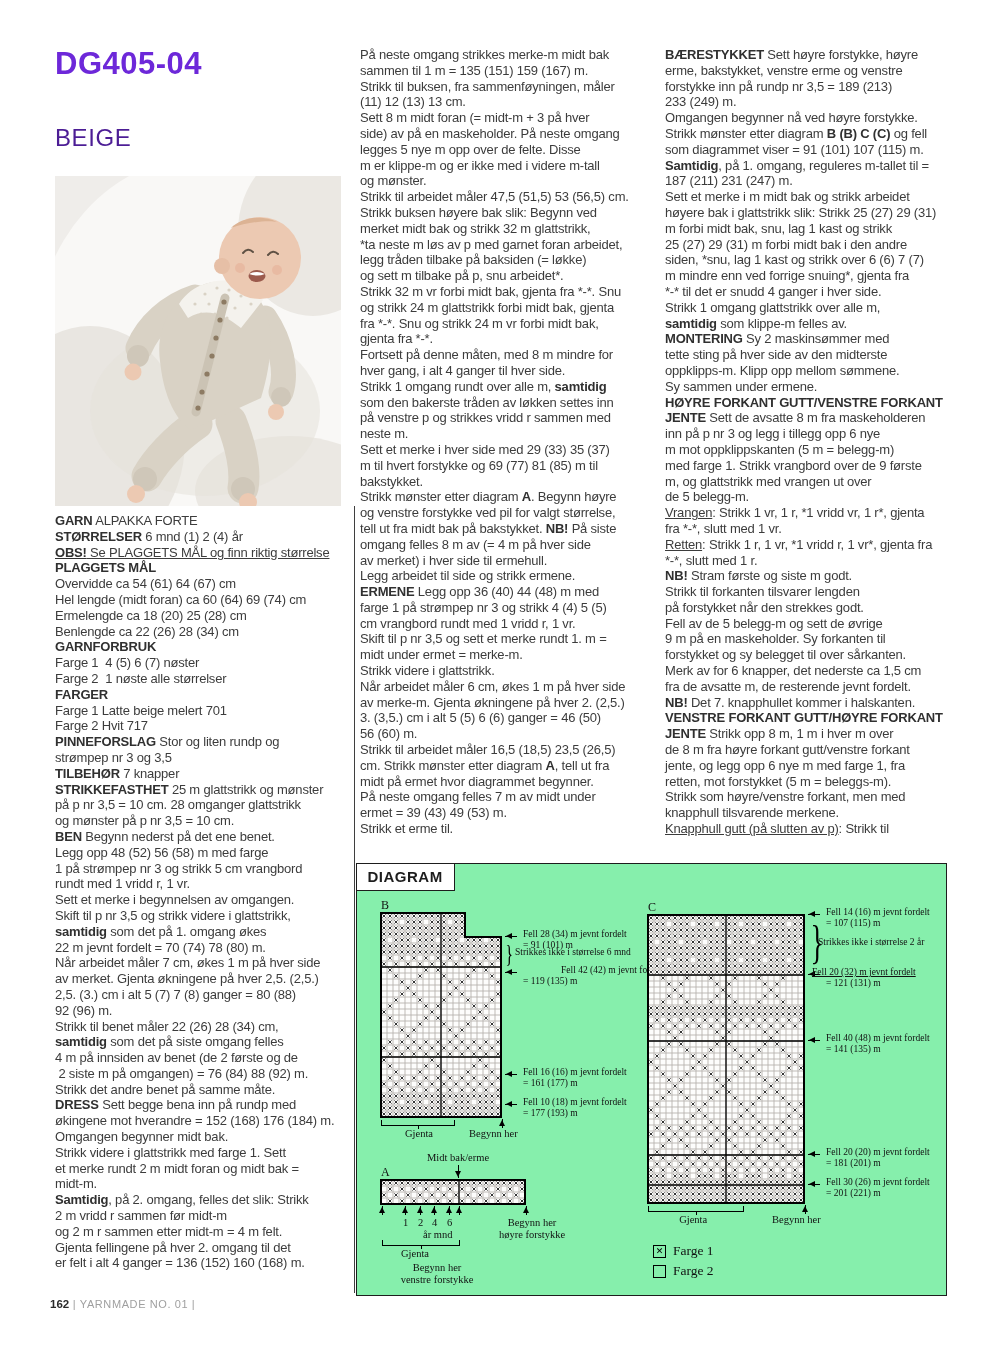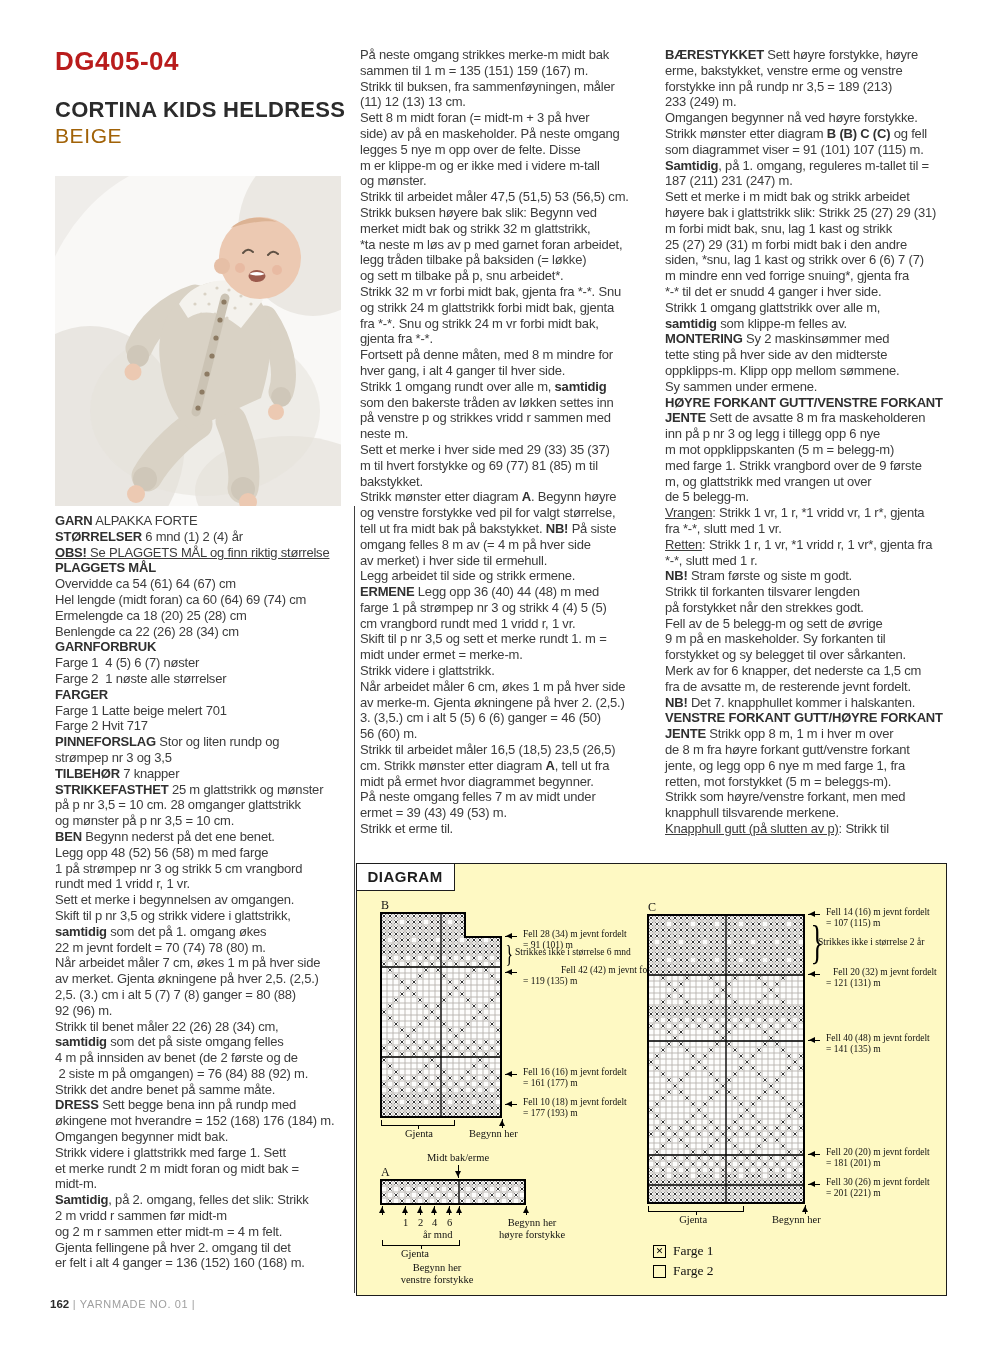--- a/index.html
+++ b/index.html
@@ -1,31 +1,31 @@
 <!DOCTYPE html>
 <html><head>
 <meta charset="utf-8">
 <style>
   html,body{margin:0;padding:0;background:#fff;width:1000px;height:1350px;overflow:hidden;
     font-family:"Liberation Sans",sans-serif;}
   #page{position:relative;width:1000px;height:1350px;background:#fff;}
   .abs{position:absolute;}
-  #doc-id{left:55px;top:46px;font-size:26px;font-weight:800;letter-spacing:.5px;color:#b91c1c;}
+  #doc-id{left:55px;top:46px;font-size:31px;font-weight:800;letter-spacing:.5px;color:#6d28d9;}
   #doc-title{left:55px;top:97px;font-size:22px;font-weight:700;letter-spacing:.3px;color:#2b2b2b;}
-  #doc-sub{left:55px;top:124px;font-size:21px;font-weight:400;letter-spacing:.6px;color:#a16207;}
+  #doc-sub{left:55px;top:124px;font-size:24px;font-weight:400;letter-spacing:.6px;color:#4c1d95;}
   #photo{left:55px;top:176px;width:286px;height:330px;overflow:hidden;}
   .col{position:absolute;font-size:13px;line-height:15.8px;color:#3c3c3c;letter-spacing:-.2px;white-space:pre;}
   #left-col{left:55px;top:513px;width:302px;}
   #mid-col{left:360px;top:47px;width:302px;}
   #right-col{left:665px;top:47px;width:295px;}
   .tl{min-height:15.8px;}
   .b{font-weight:700;color:#303030;}
   .u{text-decoration:underline;}
   #vrule{left:354px;top:506px;width:1px;height:787px;background:#3f3f3f;}
-  #diagram-box{left:356px;top:863px;width:589px;height:431px;border:1.5px solid #1d1d1d;background:#fef9c3;}
+  #diagram-box{left:356px;top:863px;width:589px;height:431px;border:1.5px solid #1d1d1d;background:#86efac;}
   #diagram-label{position:absolute;left:-1.5px;top:-1.5px;border:1.5px solid #1d1d1d;background:#fff;
     padding:4px 11px 5px;font-size:15px;font-weight:700;letter-spacing:.5px;color:#1d1d1d;}
   .chart{position:absolute;}
   .dt{position:absolute;font-family:"Liberation Serif",serif;font-size:9.5px;line-height:11px;
     color:#111;white-space:nowrap;}
   .dt2{position:absolute;font-family:"Liberation Serif",serif;font-size:10.5px;color:#111;white-space:nowrap;}
   .cid{position:absolute;font-family:"Liberation Serif",serif;font-size:12px;color:#111;}
   .arl{position:absolute;width:12px;height:0;border-top:1.2px solid #000;}
   .arl:before{content:"";position:absolute;left:-2px;top:-4.5px;width:0;height:0;
     border:3.5px solid transparent;border-right:6px solid #000;}
@@ -43,21 +43,20 @@
   .leg-lab{position:absolute;font-family:"Liberation Serif",serif;font-size:13.5px;color:#111;}
   #footer{left:50px;top:1298px;font-size:11px;color:#9f9f9f;letter-spacing:.6px;}
   #footer .num{font-weight:700;color:#2a2a2a;font-size:11.5px;letter-spacing:0;}
 </style>
 </head>
 <body>
 
 <div id="page">
 
   <div class="abs" id="doc-id">DG405-04</div>
-  <div class="abs" id="doc-title">CORTINA KIDS HELDRESS</div>
   <div class="abs" id="doc-sub">BEIGE</div>
 
   <div class="abs" id="photo">
     <svg width="286" height="330" viewBox="0 0 286 330">
       <rect width="286" height="330" fill="#efedea"></rect>
       <ellipse cx="150" cy="170" rx="170" ry="190" fill="#f9f8f6"></ellipse>
       <ellipse cx="35" cy="265" rx="95" ry="115" fill="#e9e6e1"></ellipse>
       <ellipse cx="258" cy="55" rx="75" ry="85" fill="#ebe8e3"></ellipse>
       <ellipse cx="235" cy="315" rx="95" ry="55" fill="#ebe8e3"></ellipse>
       <ellipse cx="150" cy="235" rx="115" ry="85" fill="#e6e2db" opacity="0.55"></ellipse>
@@ -152,21 +151,21 @@
           <path d="M1.4 1.4l3.2 3.2M4.6 1.4l-3.2 3.2M7.4 1.4l3.2 3.2M10.6 1.4l-3.2 3.2M13.4 1.4l3.2 3.2M16.6 1.4l-3.2 3.2M19.4 1.4l3.2 3.2M22.6 1.4l-3.2 3.2M25.4 1.4l3.2 3.2M28.6 1.4l-3.2 3.2M31.4 1.4l3.2 3.2M34.6 1.4l-3.2 3.2M37.4 1.4l3.2 3.2M40.6 1.4l-3.2 3.2M43.4 1.4l3.2 3.2M46.6 1.4l-3.2 3.2M49.4 1.4l3.2 3.2M52.6 1.4l-3.2 3.2M55.4 1.4l3.2 3.2M58.6 1.4l-3.2 3.2M61.4 1.4l3.2 3.2M64.6 1.4l-3.2 3.2M67.4 1.4l3.2 3.2M70.6 1.4l-3.2 3.2M73.4 1.4l3.2 3.2M76.6 1.4l-3.2 3.2M79.4 1.4l3.2 3.2M82.6 1.4l-3.2 3.2M85.4 1.4l3.2 3.2M88.6 1.4l-3.2 3.2M91.4 1.4l3.2 3.2M94.6 1.4l-3.2 3.2M97.4 1.4l3.2 3.2M100.6 1.4l-3.2 3.2M103.4 1.4l3.2 3.2M106.6 1.4l-3.2 3.2M109.4 1.4l3.2 3.2M112.6 1.4l-3.2 3.2M115.4 1.4l3.2 3.2M118.6 1.4l-3.2 3.2M121.4 1.4l3.2 3.2M124.6 1.4l-3.2 3.2M127.4 1.4l3.2 3.2M130.6 1.4l-3.2 3.2M133.4 1.4l3.2 3.2M136.6 1.4l-3.2 3.2M139.4 1.4l3.2 3.2M142.6 1.4l-3.2 3.2M145.4 1.4l3.2 3.2M148.6 1.4l-3.2 3.2M151.4 1.4l3.2 3.2M154.6 1.4l-3.2 3.2M1.4 7.4l3.2 3.2M4.6 7.4l-3.2 3.2M7.4 7.4l3.2 3.2M10.6 7.4l-3.2 3.2M13.4 7.4l3.2 3.2M16.6 7.4l-3.2 3.2M25.4 7.4l3.2 3.2M28.6 7.4l-3.2 3.2M31.4 7.4l3.2 3.2M34.6 7.4l-3.2 3.2M37.4 7.4l3.2 3.2M40.6 7.4l-3.2 3.2M49.4 7.4l3.2 3.2M52.6 7.4l-3.2 3.2M55.4 7.4l3.2 3.2M58.6 7.4l-3.2 3.2M61.4 7.4l3.2 3.2M64.6 7.4l-3.2 3.2M73.4 7.4l3.2 3.2M76.6 7.4l-3.2 3.2M79.4 7.4l3.2 3.2M82.6 7.4l-3.2 3.2M85.4 7.4l3.2 3.2M88.6 7.4l-3.2 3.2M97.4 7.4l3.2 3.2M100.6 7.4l-3.2 3.2M103.4 7.4l3.2 3.2M106.6 7.4l-3.2 3.2M109.4 7.4l3.2 3.2M112.6 7.4l-3.2 3.2M121.4 7.4l3.2 3.2M124.6 7.4l-3.2 3.2M127.4 7.4l3.2 3.2M130.6 7.4l-3.2 3.2M133.4 7.4l3.2 3.2M136.6 7.4l-3.2 3.2M145.4 7.4l3.2 3.2M148.6 7.4l-3.2 3.2M151.4 7.4l3.2 3.2M154.6 7.4l-3.2 3.2M1.4 13.4l3.2 3.2M4.6 13.4l-3.2 3.2M7.4 13.4l3.2 3.2M10.6 13.4l-3.2 3.2M13.4 13.4l3.2 3.2M16.6 13.4l-3.2 3.2M19.4 13.4l3.2 3.2M22.6 13.4l-3.2 3.2M25.4 13.4l3.2 3.2M28.6 13.4l-3.2 3.2M31.4 13.4l3.2 3.2M34.6 13.4l-3.2 3.2M37.4 13.4l3.2 3.2M40.6 13.4l-3.2 3.2M43.4 13.4l3.2 3.2M46.6 13.4l-3.2 3.2M49.4 13.4l3.2 3.2M52.6 13.4l-3.2 3.2M55.4 13.4l3.2 3.2M58.6 13.4l-3.2 3.2M61.4 13.4l3.2 3.2M64.6 13.4l-3.2 3.2M67.4 13.4l3.2 3.2M70.6 13.4l-3.2 3.2M73.4 13.4l3.2 3.2M76.6 13.4l-3.2 3.2M79.4 13.4l3.2 3.2M82.6 13.4l-3.2 3.2M85.4 13.4l3.2 3.2M88.6 13.4l-3.2 3.2M91.4 13.4l3.2 3.2M94.6 13.4l-3.2 3.2M97.4 13.4l3.2 3.2M100.6 13.4l-3.2 3.2M103.4 13.4l3.2 3.2M106.6 13.4l-3.2 3.2M109.4 13.4l3.2 3.2M112.6 13.4l-3.2 3.2M115.4 13.4l3.2 3.2M118.6 13.4l-3.2 3.2M121.4 13.4l3.2 3.2M124.6 13.4l-3.2 3.2M127.4 13.4l3.2 3.2M130.6 13.4l-3.2 3.2M133.4 13.4l3.2 3.2M136.6 13.4l-3.2 3.2M139.4 13.4l3.2 3.2M142.6 13.4l-3.2 3.2M145.4 13.4l3.2 3.2M148.6 13.4l-3.2 3.2M151.4 13.4l3.2 3.2M154.6 13.4l-3.2 3.2M1.4 19.4l3.2 3.2M4.6 19.4l-3.2 3.2M7.4 19.4l3.2 3.2M10.6 19.4l-3.2 3.2M13.4 19.4l3.2 3.2M16.6 19.4l-3.2 3.2M19.4 19.4l3.2 3.2M22.6 19.4l-3.2 3.2M25.4 19.4l3.2 3.2M28.6 19.4l-3.2 3.2M31.4 19.4l3.2 3.2M34.6 19.4l-3.2 3.2M37.4 19.4l3.2 3.2M40.6 19.4l-3.2 3.2M43.4 19.4l3.2 3.2M46.6 19.4l-3.2 3.2M49.4 19.4l3.2 3.2M52.6 19.4l-3.2 3.2M55.4 19.4l3.2 3.2M58.6 19.4l-3.2 3.2M61.4 19.4l3.2 3.2M64.6 19.4l-3.2 3.2M67.4 19.4l3.2 3.2M70.6 19.4l-3.2 3.2M73.4 19.4l3.2 3.2M76.6 19.4l-3.2 3.2M79.4 19.4l3.2 3.2M82.6 19.4l-3.2 3.2M85.4 19.4l3.2 3.2M88.6 19.4l-3.2 3.2M91.4 19.4l3.2 3.2M94.6 19.4l-3.2 3.2M97.4 19.4l3.2 3.2M100.6 19.4l-3.2 3.2M103.4 19.4l3.2 3.2M106.6 19.4l-3.2 3.2M109.4 19.4l3.2 3.2M112.6 19.4l-3.2 3.2M115.4 19.4l3.2 3.2M118.6 19.4l-3.2 3.2M121.4 19.4l3.2 3.2M124.6 19.4l-3.2 3.2M127.4 19.4l3.2 3.2M130.6 19.4l-3.2 3.2M133.4 19.4l3.2 3.2M136.6 19.4l-3.2 3.2M139.4 19.4l3.2 3.2M142.6 19.4l-3.2 3.2M145.4 19.4l3.2 3.2M148.6 19.4l-3.2 3.2M151.4 19.4l3.2 3.2M154.6 19.4l-3.2 3.2M1.4 25.4l3.2 3.2M4.6 25.4l-3.2 3.2M13.4 25.4l3.2 3.2M16.6 25.4l-3.2 3.2M19.4 25.4l3.2 3.2M22.6 25.4l-3.2 3.2M25.4 25.4l3.2 3.2M28.6 25.4l-3.2 3.2M37.4 25.4l3.2 3.2M40.6 25.4l-3.2 3.2M43.4 25.4l3.2 3.2M46.6 25.4l-3.2 3.2M49.4 25.4l3.2 3.2M52.6 25.4l-3.2 3.2M61.4 25.4l3.2 3.2M64.6 25.4l-3.2 3.2M67.4 25.4l3.2 3.2M70.6 25.4l-3.2 3.2M73.4 25.4l3.2 3.2M76.6 25.4l-3.2 3.2M85.4 25.4l3.2 3.2M88.6 25.4l-3.2 3.2M91.4 25.4l3.2 3.2M94.6 25.4l-3.2 3.2M97.4 25.4l3.2 3.2M100.6 25.4l-3.2 3.2M109.4 25.4l3.2 3.2M112.6 25.4l-3.2 3.2M115.4 25.4l3.2 3.2M118.6 25.4l-3.2 3.2M121.4 25.4l3.2 3.2M124.6 25.4l-3.2 3.2M133.4 25.4l3.2 3.2M136.6 25.4l-3.2 3.2M139.4 25.4l3.2 3.2M142.6 25.4l-3.2 3.2M145.4 25.4l3.2 3.2M148.6 25.4l-3.2 3.2M1.4 31.4l3.2 3.2M4.6 31.4l-3.2 3.2M7.4 31.4l3.2 3.2M10.6 31.4l-3.2 3.2M13.4 31.4l3.2 3.2M16.6 31.4l-3.2 3.2M19.4 31.4l3.2 3.2M22.6 31.4l-3.2 3.2M25.4 31.4l3.2 3.2M28.6 31.4l-3.2 3.2M31.4 31.4l3.2 3.2M34.6 31.4l-3.2 3.2M37.4 31.4l3.2 3.2M40.6 31.4l-3.2 3.2M43.4 31.4l3.2 3.2M46.6 31.4l-3.2 3.2M49.4 31.4l3.2 3.2M52.6 31.4l-3.2 3.2M55.4 31.4l3.2 3.2M58.6 31.4l-3.2 3.2M61.4 31.4l3.2 3.2M64.6 31.4l-3.2 3.2M67.4 31.4l3.2 3.2M70.6 31.4l-3.2 3.2M73.4 31.4l3.2 3.2M76.6 31.4l-3.2 3.2M79.4 31.4l3.2 3.2M82.6 31.4l-3.2 3.2M85.4 31.4l3.2 3.2M88.6 31.4l-3.2 3.2M91.4 31.4l3.2 3.2M94.6 31.4l-3.2 3.2M97.4 31.4l3.2 3.2M100.6 31.4l-3.2 3.2M103.4 31.4l3.2 3.2M106.6 31.4l-3.2 3.2M109.4 31.4l3.2 3.2M112.6 31.4l-3.2 3.2M115.4 31.4l3.2 3.2M118.6 31.4l-3.2 3.2M121.4 31.4l3.2 3.2M124.6 31.4l-3.2 3.2M127.4 31.4l3.2 3.2M130.6 31.4l-3.2 3.2M133.4 31.4l3.2 3.2M136.6 31.4l-3.2 3.2M139.4 31.4l3.2 3.2M142.6 31.4l-3.2 3.2M145.4 31.4l3.2 3.2M148.6 31.4l-3.2 3.2M151.4 31.4l3.2 3.2M154.6 31.4l-3.2 3.2M1.4 37.4l3.2 3.2M4.6 37.4l-3.2 3.2M7.4 37.4l3.2 3.2M10.6 37.4l-3.2 3.2M13.4 37.4l3.2 3.2M16.6 37.4l-3.2 3.2M19.4 37.4l3.2 3.2M22.6 37.4l-3.2 3.2M25.4 37.4l3.2 3.2M28.6 37.4l-3.2 3.2M31.4 37.4l3.2 3.2M34.6 37.4l-3.2 3.2M37.4 37.4l3.2 3.2M40.6 37.4l-3.2 3.2M43.4 37.4l3.2 3.2M46.6 37.4l-3.2 3.2M49.4 37.4l3.2 3.2M52.6 37.4l-3.2 3.2M55.4 37.4l3.2 3.2M58.6 37.4l-3.2 3.2M61.4 37.4l3.2 3.2M64.6 37.4l-3.2 3.2M67.4 37.4l3.2 3.2M70.6 37.4l-3.2 3.2M73.4 37.4l3.2 3.2M76.6 37.4l-3.2 3.2M79.4 37.4l3.2 3.2M82.6 37.4l-3.2 3.2M85.4 37.4l3.2 3.2M88.6 37.4l-3.2 3.2M91.4 37.4l3.2 3.2M94.6 37.4l-3.2 3.2M97.4 37.4l3.2 3.2M100.6 37.4l-3.2 3.2M103.4 37.4l3.2 3.2M106.6 37.4l-3.2 3.2M109.4 37.4l3.2 3.2M112.6 37.4l-3.2 3.2M115.4 37.4l3.2 3.2M118.6 37.4l-3.2 3.2M121.4 37.4l3.2 3.2M124.6 37.4l-3.2 3.2M127.4 37.4l3.2 3.2M130.6 37.4l-3.2 3.2M133.4 37.4l3.2 3.2M136.6 37.4l-3.2 3.2M139.4 37.4l3.2 3.2M142.6 37.4l-3.2 3.2M145.4 37.4l3.2 3.2M148.6 37.4l-3.2 3.2M151.4 37.4l3.2 3.2M154.6 37.4l-3.2 3.2M1.4 43.4l3.2 3.2M4.6 43.4l-3.2 3.2M7.4 43.4l3.2 3.2M10.6 43.4l-3.2 3.2M13.4 43.4l3.2 3.2M16.6 43.4l-3.2 3.2M25.4 43.4l3.2 3.2M28.6 43.4l-3.2 3.2M31.4 43.4l3.2 3.2M34.6 43.4l-3.2 3.2M37.4 43.4l3.2 3.2M40.6 43.4l-3.2 3.2M49.4 43.4l3.2 3.2M52.6 43.4l-3.2 3.2M55.4 43.4l3.2 3.2M58.6 43.4l-3.2 3.2M61.4 43.4l3.2 3.2M64.6 43.4l-3.2 3.2M73.4 43.4l3.2 3.2M76.6 43.4l-3.2 3.2M79.4 43.4l3.2 3.2M82.6 43.4l-3.2 3.2M85.4 43.4l3.2 3.2M88.6 43.4l-3.2 3.2M97.4 43.4l3.2 3.2M100.6 43.4l-3.2 3.2M103.4 43.4l3.2 3.2M106.6 43.4l-3.2 3.2M109.4 43.4l3.2 3.2M112.6 43.4l-3.2 3.2M121.4 43.4l3.2 3.2M124.6 43.4l-3.2 3.2M127.4 43.4l3.2 3.2M130.6 43.4l-3.2 3.2M133.4 43.4l3.2 3.2M136.6 43.4l-3.2 3.2M145.4 43.4l3.2 3.2M148.6 43.4l-3.2 3.2M151.4 43.4l3.2 3.2M154.6 43.4l-3.2 3.2M1.4 49.4l3.2 3.2M4.6 49.4l-3.2 3.2M7.4 49.4l3.2 3.2M10.6 49.4l-3.2 3.2M13.4 49.4l3.2 3.2M16.6 49.4l-3.2 3.2M19.4 49.4l3.2 3.2M22.6 49.4l-3.2 3.2M25.4 49.4l3.2 3.2M28.6 49.4l-3.2 3.2M31.4 49.4l3.2 3.2M34.6 49.4l-3.2 3.2M37.4 49.4l3.2 3.2M40.6 49.4l-3.2 3.2M43.4 49.4l3.2 3.2M46.6 49.4l-3.2 3.2M49.4 49.4l3.2 3.2M52.6 49.4l-3.2 3.2M55.4 49.4l3.2 3.2M58.6 49.4l-3.2 3.2M61.4 49.4l3.2 3.2M64.6 49.4l-3.2 3.2M67.4 49.4l3.2 3.2M70.6 49.4l-3.2 3.2M73.4 49.4l3.2 3.2M76.6 49.4l-3.2 3.2M79.4 49.4l3.2 3.2M82.6 49.4l-3.2 3.2M85.4 49.4l3.2 3.2M88.6 49.4l-3.2 3.2M91.4 49.4l3.2 3.2M94.6 49.4l-3.2 3.2M97.4 49.4l3.2 3.2M100.6 49.4l-3.2 3.2M103.4 49.4l3.2 3.2M106.6 49.4l-3.2 3.2M109.4 49.4l3.2 3.2M112.6 49.4l-3.2 3.2M115.4 49.4l3.2 3.2M118.6 49.4l-3.2 3.2M121.4 49.4l3.2 3.2M124.6 49.4l-3.2 3.2M127.4 49.4l3.2 3.2M130.6 49.4l-3.2 3.2M133.4 49.4l3.2 3.2M136.6 49.4l-3.2 3.2M139.4 49.4l3.2 3.2M142.6 49.4l-3.2 3.2M145.4 49.4l3.2 3.2M148.6 49.4l-3.2 3.2M151.4 49.4l3.2 3.2M154.6 49.4l-3.2 3.2M1.4 55.4l3.2 3.2M4.6 55.4l-3.2 3.2M7.4 55.4l3.2 3.2M10.6 55.4l-3.2 3.2M13.4 55.4l3.2 3.2M16.6 55.4l-3.2 3.2M19.4 55.4l3.2 3.2M22.6 55.4l-3.2 3.2M25.4 55.4l3.2 3.2M28.6 55.4l-3.2 3.2M31.4 55.4l3.2 3.2M34.6 55.4l-3.2 3.2M37.4 55.4l3.2 3.2M40.6 55.4l-3.2 3.2M43.4 55.4l3.2 3.2M46.6 55.4l-3.2 3.2M49.4 55.4l3.2 3.2M52.6 55.4l-3.2 3.2M55.4 55.4l3.2 3.2M58.6 55.4l-3.2 3.2M61.4 55.4l3.2 3.2M64.6 55.4l-3.2 3.2M67.4 55.4l3.2 3.2M70.6 55.4l-3.2 3.2M73.4 55.4l3.2 3.2M76.6 55.4l-3.2 3.2M79.4 55.4l3.2 3.2M82.6 55.4l-3.2 3.2M85.4 55.4l3.2 3.2M88.6 55.4l-3.2 3.2M91.4 55.4l3.2 3.2M94.6 55.4l-3.2 3.2M97.4 55.4l3.2 3.2M100.6 55.4l-3.2 3.2M103.4 55.4l3.2 3.2M106.6 55.4l-3.2 3.2M109.4 55.4l3.2 3.2M112.6 55.4l-3.2 3.2M115.4 55.4l3.2 3.2M118.6 55.4l-3.2 3.2M121.4 55.4l3.2 3.2M124.6 55.4l-3.2 3.2M127.4 55.4l3.2 3.2M130.6 55.4l-3.2 3.2M133.4 55.4l3.2 3.2M136.6 55.4l-3.2 3.2M139.4 55.4l3.2 3.2M142.6 55.4l-3.2 3.2M145.4 55.4l3.2 3.2M148.6 55.4l-3.2 3.2M151.4 55.4l3.2 3.2M154.6 55.4l-3.2 3.2M13.4 61.4l3.2 3.2M16.6 61.4l-3.2 3.2M37.4 61.4l3.2 3.2M40.6 61.4l-3.2 3.2M61.4 61.4l3.2 3.2M64.6 61.4l-3.2 3.2M85.4 61.4l3.2 3.2M88.6 61.4l-3.2 3.2M109.4 61.4l3.2 3.2M112.6 61.4l-3.2 3.2M133.4 61.4l3.2 3.2M136.6 61.4l-3.2 3.2M19.4 67.4l3.2 3.2M22.6 67.4l-3.2 3.2M31.4 67.4l3.2 3.2M34.6 67.4l-3.2 3.2M67.4 67.4l3.2 3.2M70.6 67.4l-3.2 3.2M79.4 67.4l3.2 3.2M82.6 67.4l-3.2 3.2M115.4 67.4l3.2 3.2M118.6 67.4l-3.2 3.2M127.4 67.4l3.2 3.2M130.6 67.4l-3.2 3.2M25.4 73.4l3.2 3.2M28.6 73.4l-3.2 3.2M73.4 73.4l3.2 3.2M76.6 73.4l-3.2 3.2M121.4 73.4l3.2 3.2M124.6 73.4l-3.2 3.2M19.4 79.4l3.2 3.2M22.6 79.4l-3.2 3.2M31.4 79.4l3.2 3.2M34.6 79.4l-3.2 3.2M67.4 79.4l3.2 3.2M70.6 79.4l-3.2 3.2M79.4 79.4l3.2 3.2M82.6 79.4l-3.2 3.2M115.4 79.4l3.2 3.2M118.6 79.4l-3.2 3.2M127.4 79.4l3.2 3.2M130.6 79.4l-3.2 3.2M13.4 85.4l3.2 3.2M16.6 85.4l-3.2 3.2M37.4 85.4l3.2 3.2M40.6 85.4l-3.2 3.2M61.4 85.4l3.2 3.2M64.6 85.4l-3.2 3.2M85.4 85.4l3.2 3.2M88.6 85.4l-3.2 3.2M109.4 85.4l3.2 3.2M112.6 85.4l-3.2 3.2M133.4 85.4l3.2 3.2M136.6 85.4l-3.2 3.2M1.4 91.4l3.2 3.2M4.6 91.4l-3.2 3.2M7.4 91.4l3.2 3.2M10.6 91.4l-3.2 3.2M13.4 91.4l3.2 3.2M16.6 91.4l-3.2 3.2M19.4 91.4l3.2 3.2M22.6 91.4l-3.2 3.2M25.4 91.4l3.2 3.2M28.6 91.4l-3.2 3.2M31.4 91.4l3.2 3.2M34.6 91.4l-3.2 3.2M37.4 91.4l3.2 3.2M40.6 91.4l-3.2 3.2M43.4 91.4l3.2 3.2M46.6 91.4l-3.2 3.2M49.4 91.4l3.2 3.2M52.6 91.4l-3.2 3.2M55.4 91.4l3.2 3.2M58.6 91.4l-3.2 3.2M61.4 91.4l3.2 3.2M64.6 91.4l-3.2 3.2M67.4 91.4l3.2 3.2M70.6 91.4l-3.2 3.2M73.4 91.4l3.2 3.2M76.6 91.4l-3.2 3.2M79.4 91.4l3.2 3.2M82.6 91.4l-3.2 3.2M85.4 91.4l3.2 3.2M88.6 91.4l-3.2 3.2M91.4 91.4l3.2 3.2M94.6 91.4l-3.2 3.2M97.4 91.4l3.2 3.2M100.6 91.4l-3.2 3.2M103.4 91.4l3.2 3.2M106.6 91.4l-3.2 3.2M109.4 91.4l3.2 3.2M112.6 91.4l-3.2 3.2M115.4 91.4l3.2 3.2M118.6 91.4l-3.2 3.2M121.4 91.4l3.2 3.2M124.6 91.4l-3.2 3.2M127.4 91.4l3.2 3.2M130.6 91.4l-3.2 3.2M133.4 91.4l3.2 3.2M136.6 91.4l-3.2 3.2M139.4 91.4l3.2 3.2M142.6 91.4l-3.2 3.2M145.4 91.4l3.2 3.2M148.6 91.4l-3.2 3.2M151.4 91.4l3.2 3.2M154.6 91.4l-3.2 3.2M1.4 97.4l3.2 3.2M4.6 97.4l-3.2 3.2M7.4 97.4l3.2 3.2M10.6 97.4l-3.2 3.2M13.4 97.4l3.2 3.2M16.6 97.4l-3.2 3.2M19.4 97.4l3.2 3.2M22.6 97.4l-3.2 3.2M25.4 97.4l3.2 3.2M28.6 97.4l-3.2 3.2M31.4 97.4l3.2 3.2M34.6 97.4l-3.2 3.2M37.4 97.4l3.2 3.2M40.6 97.4l-3.2 3.2M43.4 97.4l3.2 3.2M46.6 97.4l-3.2 3.2M49.4 97.4l3.2 3.2M52.6 97.4l-3.2 3.2M55.4 97.4l3.2 3.2M58.6 97.4l-3.2 3.2M61.4 97.4l3.2 3.2M64.6 97.4l-3.2 3.2M67.4 97.4l3.2 3.2M70.6 97.4l-3.2 3.2M73.4 97.4l3.2 3.2M76.6 97.4l-3.2 3.2M79.4 97.4l3.2 3.2M82.6 97.4l-3.2 3.2M85.4 97.4l3.2 3.2M88.6 97.4l-3.2 3.2M91.4 97.4l3.2 3.2M94.6 97.4l-3.2 3.2M97.4 97.4l3.2 3.2M100.6 97.4l-3.2 3.2M103.4 97.4l3.2 3.2M106.6 97.4l-3.2 3.2M109.4 97.4l3.2 3.2M112.6 97.4l-3.2 3.2M115.4 97.4l3.2 3.2M118.6 97.4l-3.2 3.2M121.4 97.4l3.2 3.2M124.6 97.4l-3.2 3.2M127.4 97.4l3.2 3.2M130.6 97.4l-3.2 3.2M133.4 97.4l3.2 3.2M136.6 97.4l-3.2 3.2M139.4 97.4l3.2 3.2M142.6 97.4l-3.2 3.2M145.4 97.4l3.2 3.2M148.6 97.4l-3.2 3.2M151.4 97.4l3.2 3.2M154.6 97.4l-3.2 3.2M7.4 103.4l3.2 3.2M10.6 103.4l-3.2 3.2M19.4 103.4l3.2 3.2M22.6 103.4l-3.2 3.2M31.4 103.4l3.2 3.2M34.6 103.4l-3.2 3.2M43.4 103.4l3.2 3.2M46.6 103.4l-3.2 3.2M55.4 103.4l3.2 3.2M58.6 103.4l-3.2 3.2M67.4 103.4l3.2 3.2M70.6 103.4l-3.2 3.2M79.4 103.4l3.2 3.2M82.6 103.4l-3.2 3.2M91.4 103.4l3.2 3.2M94.6 103.4l-3.2 3.2M103.4 103.4l3.2 3.2M106.6 103.4l-3.2 3.2M115.4 103.4l3.2 3.2M118.6 103.4l-3.2 3.2M127.4 103.4l3.2 3.2M130.6 103.4l-3.2 3.2M139.4 103.4l3.2 3.2M142.6 103.4l-3.2 3.2M151.4 103.4l3.2 3.2M154.6 103.4l-3.2 3.2M1.4 109.4l3.2 3.2M4.6 109.4l-3.2 3.2M13.4 109.4l3.2 3.2M16.6 109.4l-3.2 3.2M25.4 109.4l3.2 3.2M28.6 109.4l-3.2 3.2M37.4 109.4l3.2 3.2M40.6 109.4l-3.2 3.2M49.4 109.4l3.2 3.2M52.6 109.4l-3.2 3.2M61.4 109.4l3.2 3.2M64.6 109.4l-3.2 3.2M73.4 109.4l3.2 3.2M76.6 109.4l-3.2 3.2M85.4 109.4l3.2 3.2M88.6 109.4l-3.2 3.2M97.4 109.4l3.2 3.2M100.6 109.4l-3.2 3.2M109.4 109.4l3.2 3.2M112.6 109.4l-3.2 3.2M121.4 109.4l3.2 3.2M124.6 109.4l-3.2 3.2M133.4 109.4l3.2 3.2M136.6 109.4l-3.2 3.2M145.4 109.4l3.2 3.2M148.6 109.4l-3.2 3.2M19.4 115.4l3.2 3.2M22.6 115.4l-3.2 3.2M31.4 115.4l3.2 3.2M34.6 115.4l-3.2 3.2M67.4 115.4l3.2 3.2M70.6 115.4l-3.2 3.2M79.4 115.4l3.2 3.2M82.6 115.4l-3.2 3.2M115.4 115.4l3.2 3.2M118.6 115.4l-3.2 3.2M127.4 115.4l3.2 3.2M130.6 115.4l-3.2 3.2M25.4 121.4l3.2 3.2M28.6 121.4l-3.2 3.2M73.4 121.4l3.2 3.2M76.6 121.4l-3.2 3.2M121.4 121.4l3.2 3.2M124.6 121.4l-3.2 3.2M19.4 127.4l3.2 3.2M22.6 127.4l-3.2 3.2M31.4 127.4l3.2 3.2M34.6 127.4l-3.2 3.2M67.4 127.4l3.2 3.2M70.6 127.4l-3.2 3.2M79.4 127.4l3.2 3.2M82.6 127.4l-3.2 3.2M115.4 127.4l3.2 3.2M118.6 127.4l-3.2 3.2M127.4 127.4l3.2 3.2M130.6 127.4l-3.2 3.2M13.4 133.4l3.2 3.2M16.6 133.4l-3.2 3.2M37.4 133.4l3.2 3.2M40.6 133.4l-3.2 3.2M61.4 133.4l3.2 3.2M64.6 133.4l-3.2 3.2M85.4 133.4l3.2 3.2M88.6 133.4l-3.2 3.2M109.4 133.4l3.2 3.2M112.6 133.4l-3.2 3.2M133.4 133.4l3.2 3.2M136.6 133.4l-3.2 3.2M7.4 139.4l3.2 3.2M10.6 139.4l-3.2 3.2M43.4 139.4l3.2 3.2M46.6 139.4l-3.2 3.2M55.4 139.4l3.2 3.2M58.6 139.4l-3.2 3.2M91.4 139.4l3.2 3.2M94.6 139.4l-3.2 3.2M103.4 139.4l3.2 3.2M106.6 139.4l-3.2 3.2M139.4 139.4l3.2 3.2M142.6 139.4l-3.2 3.2M151.4 139.4l3.2 3.2M154.6 139.4l-3.2 3.2M1.4 145.4l3.2 3.2M4.6 145.4l-3.2 3.2M49.4 145.4l3.2 3.2M52.6 145.4l-3.2 3.2M97.4 145.4l3.2 3.2M100.6 145.4l-3.2 3.2M145.4 145.4l3.2 3.2M148.6 145.4l-3.2 3.2M7.4 151.4l3.2 3.2M10.6 151.4l-3.2 3.2M43.4 151.4l3.2 3.2M46.6 151.4l-3.2 3.2M55.4 151.4l3.2 3.2M58.6 151.4l-3.2 3.2M91.4 151.4l3.2 3.2M94.6 151.4l-3.2 3.2M103.4 151.4l3.2 3.2M106.6 151.4l-3.2 3.2M139.4 151.4l3.2 3.2M142.6 151.4l-3.2 3.2M151.4 151.4l3.2 3.2M154.6 151.4l-3.2 3.2M13.4 157.4l3.2 3.2M16.6 157.4l-3.2 3.2M37.4 157.4l3.2 3.2M40.6 157.4l-3.2 3.2M61.4 157.4l3.2 3.2M64.6 157.4l-3.2 3.2M85.4 157.4l3.2 3.2M88.6 157.4l-3.2 3.2M109.4 157.4l3.2 3.2M112.6 157.4l-3.2 3.2M133.4 157.4l3.2 3.2M136.6 157.4l-3.2 3.2M19.4 163.4l3.2 3.2M22.6 163.4l-3.2 3.2M31.4 163.4l3.2 3.2M34.6 163.4l-3.2 3.2M67.4 163.4l3.2 3.2M70.6 163.4l-3.2 3.2M79.4 163.4l3.2 3.2M82.6 163.4l-3.2 3.2M115.4 163.4l3.2 3.2M118.6 163.4l-3.2 3.2M127.4 163.4l3.2 3.2M130.6 163.4l-3.2 3.2M25.4 169.4l3.2 3.2M28.6 169.4l-3.2 3.2M73.4 169.4l3.2 3.2M76.6 169.4l-3.2 3.2M121.4 169.4l3.2 3.2M124.6 169.4l-3.2 3.2M19.4 175.4l3.2 3.2M22.6 175.4l-3.2 3.2M31.4 175.4l3.2 3.2M34.6 175.4l-3.2 3.2M67.4 175.4l3.2 3.2M70.6 175.4l-3.2 3.2M79.4 175.4l3.2 3.2M82.6 175.4l-3.2 3.2M115.4 175.4l3.2 3.2M118.6 175.4l-3.2 3.2M127.4 175.4l3.2 3.2M130.6 175.4l-3.2 3.2M13.4 181.4l3.2 3.2M16.6 181.4l-3.2 3.2M37.4 181.4l3.2 3.2M40.6 181.4l-3.2 3.2M61.4 181.4l3.2 3.2M64.6 181.4l-3.2 3.2M85.4 181.4l3.2 3.2M88.6 181.4l-3.2 3.2M109.4 181.4l3.2 3.2M112.6 181.4l-3.2 3.2M133.4 181.4l3.2 3.2M136.6 181.4l-3.2 3.2M7.4 187.4l3.2 3.2M10.6 187.4l-3.2 3.2M43.4 187.4l3.2 3.2M46.6 187.4l-3.2 3.2M55.4 187.4l3.2 3.2M58.6 187.4l-3.2 3.2M91.4 187.4l3.2 3.2M94.6 187.4l-3.2 3.2M103.4 187.4l3.2 3.2M106.6 187.4l-3.2 3.2M139.4 187.4l3.2 3.2M142.6 187.4l-3.2 3.2M151.4 187.4l3.2 3.2M154.6 187.4l-3.2 3.2M1.4 193.4l3.2 3.2M4.6 193.4l-3.2 3.2M49.4 193.4l3.2 3.2M52.6 193.4l-3.2 3.2M97.4 193.4l3.2 3.2M100.6 193.4l-3.2 3.2M145.4 193.4l3.2 3.2M148.6 193.4l-3.2 3.2M7.4 199.4l3.2 3.2M10.6 199.4l-3.2 3.2M43.4 199.4l3.2 3.2M46.6 199.4l-3.2 3.2M55.4 199.4l3.2 3.2M58.6 199.4l-3.2 3.2M91.4 199.4l3.2 3.2M94.6 199.4l-3.2 3.2M103.4 199.4l3.2 3.2M106.6 199.4l-3.2 3.2M139.4 199.4l3.2 3.2M142.6 199.4l-3.2 3.2M151.4 199.4l3.2 3.2M154.6 199.4l-3.2 3.2M13.4 205.4l3.2 3.2M16.6 205.4l-3.2 3.2M37.4 205.4l3.2 3.2M40.6 205.4l-3.2 3.2M61.4 205.4l3.2 3.2M64.6 205.4l-3.2 3.2M85.4 205.4l3.2 3.2M88.6 205.4l-3.2 3.2M109.4 205.4l3.2 3.2M112.6 205.4l-3.2 3.2M133.4 205.4l3.2 3.2M136.6 205.4l-3.2 3.2M7.4 211.4l3.2 3.2M10.6 211.4l-3.2 3.2M19.4 211.4l3.2 3.2M22.6 211.4l-3.2 3.2M31.4 211.4l3.2 3.2M34.6 211.4l-3.2 3.2M43.4 211.4l3.2 3.2M46.6 211.4l-3.2 3.2M55.4 211.4l3.2 3.2M58.6 211.4l-3.2 3.2M67.4 211.4l3.2 3.2M70.6 211.4l-3.2 3.2M79.4 211.4l3.2 3.2M82.6 211.4l-3.2 3.2M91.4 211.4l3.2 3.2M94.6 211.4l-3.2 3.2M103.4 211.4l3.2 3.2M106.6 211.4l-3.2 3.2M115.4 211.4l3.2 3.2M118.6 211.4l-3.2 3.2M127.4 211.4l3.2 3.2M130.6 211.4l-3.2 3.2M139.4 211.4l3.2 3.2M142.6 211.4l-3.2 3.2M151.4 211.4l3.2 3.2M154.6 211.4l-3.2 3.2M1.4 217.4l3.2 3.2M4.6 217.4l-3.2 3.2M13.4 217.4l3.2 3.2M16.6 217.4l-3.2 3.2M25.4 217.4l3.2 3.2M28.6 217.4l-3.2 3.2M37.4 217.4l3.2 3.2M40.6 217.4l-3.2 3.2M49.4 217.4l3.2 3.2M52.6 217.4l-3.2 3.2M61.4 217.4l3.2 3.2M64.6 217.4l-3.2 3.2M73.4 217.4l3.2 3.2M76.6 217.4l-3.2 3.2M85.4 217.4l3.2 3.2M88.6 217.4l-3.2 3.2M97.4 217.4l3.2 3.2M100.6 217.4l-3.2 3.2M109.4 217.4l3.2 3.2M112.6 217.4l-3.2 3.2M121.4 217.4l3.2 3.2M124.6 217.4l-3.2 3.2M133.4 217.4l3.2 3.2M136.6 217.4l-3.2 3.2M145.4 217.4l3.2 3.2M148.6 217.4l-3.2 3.2M19.4 223.4l3.2 3.2M22.6 223.4l-3.2 3.2M31.4 223.4l3.2 3.2M34.6 223.4l-3.2 3.2M67.4 223.4l3.2 3.2M70.6 223.4l-3.2 3.2M79.4 223.4l3.2 3.2M82.6 223.4l-3.2 3.2M115.4 223.4l3.2 3.2M118.6 223.4l-3.2 3.2M127.4 223.4l3.2 3.2M130.6 223.4l-3.2 3.2M13.4 229.4l3.2 3.2M16.6 229.4l-3.2 3.2M37.4 229.4l3.2 3.2M40.6 229.4l-3.2 3.2M61.4 229.4l3.2 3.2M64.6 229.4l-3.2 3.2M85.4 229.4l3.2 3.2M88.6 229.4l-3.2 3.2M109.4 229.4l3.2 3.2M112.6 229.4l-3.2 3.2M133.4 229.4l3.2 3.2M136.6 229.4l-3.2 3.2M7.4 235.4l3.2 3.2M10.6 235.4l-3.2 3.2M43.4 235.4l3.2 3.2M46.6 235.4l-3.2 3.2M55.4 235.4l3.2 3.2M58.6 235.4l-3.2 3.2M91.4 235.4l3.2 3.2M94.6 235.4l-3.2 3.2M103.4 235.4l3.2 3.2M106.6 235.4l-3.2 3.2M139.4 235.4l3.2 3.2M142.6 235.4l-3.2 3.2M151.4 235.4l3.2 3.2M154.6 235.4l-3.2 3.2M1.4 241.4l3.2 3.2M4.6 241.4l-3.2 3.2M13.4 241.4l3.2 3.2M16.6 241.4l-3.2 3.2M25.4 241.4l3.2 3.2M28.6 241.4l-3.2 3.2M37.4 241.4l3.2 3.2M40.6 241.4l-3.2 3.2M49.4 241.4l3.2 3.2M52.6 241.4l-3.2 3.2M61.4 241.4l3.2 3.2M64.6 241.4l-3.2 3.2M73.4 241.4l3.2 3.2M76.6 241.4l-3.2 3.2M85.4 241.4l3.2 3.2M88.6 241.4l-3.2 3.2M97.4 241.4l3.2 3.2M100.6 241.4l-3.2 3.2M109.4 241.4l3.2 3.2M112.6 241.4l-3.2 3.2M121.4 241.4l3.2 3.2M124.6 241.4l-3.2 3.2M133.4 241.4l3.2 3.2M136.6 241.4l-3.2 3.2M145.4 241.4l3.2 3.2M148.6 241.4l-3.2 3.2M7.4 247.4l3.2 3.2M10.6 247.4l-3.2 3.2M19.4 247.4l3.2 3.2M22.6 247.4l-3.2 3.2M31.4 247.4l3.2 3.2M34.6 247.4l-3.2 3.2M43.4 247.4l3.2 3.2M46.6 247.4l-3.2 3.2M55.4 247.4l3.2 3.2M58.6 247.4l-3.2 3.2M67.4 247.4l3.2 3.2M70.6 247.4l-3.2 3.2M79.4 247.4l3.2 3.2M82.6 247.4l-3.2 3.2M91.4 247.4l3.2 3.2M94.6 247.4l-3.2 3.2M103.4 247.4l3.2 3.2M106.6 247.4l-3.2 3.2M115.4 247.4l3.2 3.2M118.6 247.4l-3.2 3.2M127.4 247.4l3.2 3.2M130.6 247.4l-3.2 3.2M139.4 247.4l3.2 3.2M142.6 247.4l-3.2 3.2M151.4 247.4l3.2 3.2M154.6 247.4l-3.2 3.2M1.4 253.4l3.2 3.2M4.6 253.4l-3.2 3.2M13.4 253.4l3.2 3.2M16.6 253.4l-3.2 3.2M25.4 253.4l3.2 3.2M28.6 253.4l-3.2 3.2M37.4 253.4l3.2 3.2M40.6 253.4l-3.2 3.2M49.4 253.4l3.2 3.2M52.6 253.4l-3.2 3.2M61.4 253.4l3.2 3.2M64.6 253.4l-3.2 3.2M73.4 253.4l3.2 3.2M76.6 253.4l-3.2 3.2M85.4 253.4l3.2 3.2M88.6 253.4l-3.2 3.2M97.4 253.4l3.2 3.2M100.6 253.4l-3.2 3.2M109.4 253.4l3.2 3.2M112.6 253.4l-3.2 3.2M121.4 253.4l3.2 3.2M124.6 253.4l-3.2 3.2M133.4 253.4l3.2 3.2M136.6 253.4l-3.2 3.2M145.4 253.4l3.2 3.2M148.6 253.4l-3.2 3.2M1.4 259.4l3.2 3.2M4.6 259.4l-3.2 3.2M7.4 259.4l3.2 3.2M10.6 259.4l-3.2 3.2M13.4 259.4l3.2 3.2M16.6 259.4l-3.2 3.2M25.4 259.4l3.2 3.2M28.6 259.4l-3.2 3.2M31.4 259.4l3.2 3.2M34.6 259.4l-3.2 3.2M37.4 259.4l3.2 3.2M40.6 259.4l-3.2 3.2M49.4 259.4l3.2 3.2M52.6 259.4l-3.2 3.2M55.4 259.4l3.2 3.2M58.6 259.4l-3.2 3.2M61.4 259.4l3.2 3.2M64.6 259.4l-3.2 3.2M73.4 259.4l3.2 3.2M76.6 259.4l-3.2 3.2M79.4 259.4l3.2 3.2M82.6 259.4l-3.2 3.2M85.4 259.4l3.2 3.2M88.6 259.4l-3.2 3.2M97.4 259.4l3.2 3.2M100.6 259.4l-3.2 3.2M103.4 259.4l3.2 3.2M106.6 259.4l-3.2 3.2M109.4 259.4l3.2 3.2M112.6 259.4l-3.2 3.2M121.4 259.4l3.2 3.2M124.6 259.4l-3.2 3.2M127.4 259.4l3.2 3.2M130.6 259.4l-3.2 3.2M133.4 259.4l3.2 3.2M136.6 259.4l-3.2 3.2M145.4 259.4l3.2 3.2M148.6 259.4l-3.2 3.2M151.4 259.4l3.2 3.2M154.6 259.4l-3.2 3.2M1.4 265.4l3.2 3.2M4.6 265.4l-3.2 3.2M7.4 265.4l3.2 3.2M10.6 265.4l-3.2 3.2M13.4 265.4l3.2 3.2M16.6 265.4l-3.2 3.2M19.4 265.4l3.2 3.2M22.6 265.4l-3.2 3.2M25.4 265.4l3.2 3.2M28.6 265.4l-3.2 3.2M31.4 265.4l3.2 3.2M34.6 265.4l-3.2 3.2M37.4 265.4l3.2 3.2M40.6 265.4l-3.2 3.2M43.4 265.4l3.2 3.2M46.6 265.4l-3.2 3.2M49.4 265.4l3.2 3.2M52.6 265.4l-3.2 3.2M55.4 265.4l3.2 3.2M58.6 265.4l-3.2 3.2M61.4 265.4l3.2 3.2M64.6 265.4l-3.2 3.2M67.4 265.4l3.2 3.2M70.6 265.4l-3.2 3.2M73.4 265.4l3.2 3.2M76.6 265.4l-3.2 3.2M79.4 265.4l3.2 3.2M82.6 265.4l-3.2 3.2M85.4 265.4l3.2 3.2M88.6 265.4l-3.2 3.2M91.4 265.4l3.2 3.2M94.6 265.4l-3.2 3.2M97.4 265.4l3.2 3.2M100.6 265.4l-3.2 3.2M103.4 265.4l3.2 3.2M106.6 265.4l-3.2 3.2M109.4 265.4l3.2 3.2M112.6 265.4l-3.2 3.2M115.4 265.4l3.2 3.2M118.6 265.4l-3.2 3.2M121.4 265.4l3.2 3.2M124.6 265.4l-3.2 3.2M127.4 265.4l3.2 3.2M130.6 265.4l-3.2 3.2M133.4 265.4l3.2 3.2M136.6 265.4l-3.2 3.2M139.4 265.4l3.2 3.2M142.6 265.4l-3.2 3.2M145.4 265.4l3.2 3.2M148.6 265.4l-3.2 3.2M151.4 265.4l3.2 3.2M154.6 265.4l-3.2 3.2M1.4 271.4l3.2 3.2M4.6 271.4l-3.2 3.2M7.4 271.4l3.2 3.2M10.6 271.4l-3.2 3.2M13.4 271.4l3.2 3.2M16.6 271.4l-3.2 3.2M19.4 271.4l3.2 3.2M22.6 271.4l-3.2 3.2M25.4 271.4l3.2 3.2M28.6 271.4l-3.2 3.2M31.4 271.4l3.2 3.2M34.6 271.4l-3.2 3.2M37.4 271.4l3.2 3.2M40.6 271.4l-3.2 3.2M43.4 271.4l3.2 3.2M46.6 271.4l-3.2 3.2M49.4 271.4l3.2 3.2M52.6 271.4l-3.2 3.2M55.4 271.4l3.2 3.2M58.6 271.4l-3.2 3.2M61.4 271.4l3.2 3.2M64.6 271.4l-3.2 3.2M67.4 271.4l3.2 3.2M70.6 271.4l-3.2 3.2M73.4 271.4l3.2 3.2M76.6 271.4l-3.2 3.2M79.4 271.4l3.2 3.2M82.6 271.4l-3.2 3.2M85.4 271.4l3.2 3.2M88.6 271.4l-3.2 3.2M91.4 271.4l3.2 3.2M94.6 271.4l-3.2 3.2M97.4 271.4l3.2 3.2M100.6 271.4l-3.2 3.2M103.4 271.4l3.2 3.2M106.6 271.4l-3.2 3.2M109.4 271.4l3.2 3.2M112.6 271.4l-3.2 3.2M115.4 271.4l3.2 3.2M118.6 271.4l-3.2 3.2M121.4 271.4l3.2 3.2M124.6 271.4l-3.2 3.2M127.4 271.4l3.2 3.2M130.6 271.4l-3.2 3.2M133.4 271.4l3.2 3.2M136.6 271.4l-3.2 3.2M139.4 271.4l3.2 3.2M142.6 271.4l-3.2 3.2M145.4 271.4l3.2 3.2M148.6 271.4l-3.2 3.2M151.4 271.4l3.2 3.2M154.6 271.4l-3.2 3.2M1.4 277.4l3.2 3.2M4.6 277.4l-3.2 3.2M7.4 277.4l3.2 3.2M10.6 277.4l-3.2 3.2M13.4 277.4l3.2 3.2M16.6 277.4l-3.2 3.2M19.4 277.4l3.2 3.2M22.6 277.4l-3.2 3.2M25.4 277.4l3.2 3.2M28.6 277.4l-3.2 3.2M31.4 277.4l3.2 3.2M34.6 277.4l-3.2 3.2M37.4 277.4l3.2 3.2M40.6 277.4l-3.2 3.2M43.4 277.4l3.2 3.2M46.6 277.4l-3.2 3.2M49.4 277.4l3.2 3.2M52.6 277.4l-3.2 3.2M55.4 277.4l3.2 3.2M58.6 277.4l-3.2 3.2M61.4 277.4l3.2 3.2M64.6 277.4l-3.2 3.2M67.4 277.4l3.2 3.2M70.6 277.4l-3.2 3.2M73.4 277.4l3.2 3.2M76.6 277.4l-3.2 3.2M79.4 277.4l3.2 3.2M82.6 277.4l-3.2 3.2M85.4 277.4l3.2 3.2M88.6 277.4l-3.2 3.2M91.4 277.4l3.2 3.2M94.6 277.4l-3.2 3.2M97.4 277.4l3.2 3.2M100.6 277.4l-3.2 3.2M103.4 277.4l3.2 3.2M106.6 277.4l-3.2 3.2M109.4 277.4l3.2 3.2M112.6 277.4l-3.2 3.2M115.4 277.4l3.2 3.2M118.6 277.4l-3.2 3.2M121.4 277.4l3.2 3.2M124.6 277.4l-3.2 3.2M127.4 277.4l3.2 3.2M130.6 277.4l-3.2 3.2M133.4 277.4l3.2 3.2M136.6 277.4l-3.2 3.2M139.4 277.4l3.2 3.2M142.6 277.4l-3.2 3.2M145.4 277.4l3.2 3.2M148.6 277.4l-3.2 3.2M151.4 277.4l3.2 3.2M154.6 277.4l-3.2 3.2M1.4 283.4l3.2 3.2M4.6 283.4l-3.2 3.2M7.4 283.4l3.2 3.2M10.6 283.4l-3.2 3.2M13.4 283.4l3.2 3.2M16.6 283.4l-3.2 3.2M19.4 283.4l3.2 3.2M22.6 283.4l-3.2 3.2M25.4 283.4l3.2 3.2M28.6 283.4l-3.2 3.2M31.4 283.4l3.2 3.2M34.6 283.4l-3.2 3.2M37.4 283.4l3.2 3.2M40.6 283.4l-3.2 3.2M43.4 283.4l3.2 3.2M46.6 283.4l-3.2 3.2M49.4 283.4l3.2 3.2M52.6 283.4l-3.2 3.2M55.4 283.4l3.2 3.2M58.6 283.4l-3.2 3.2M61.4 283.4l3.2 3.2M64.6 283.4l-3.2 3.2M67.4 283.4l3.2 3.2M70.6 283.4l-3.2 3.2M73.4 283.4l3.2 3.2M76.6 283.4l-3.2 3.2M79.4 283.4l3.2 3.2M82.6 283.4l-3.2 3.2M85.4 283.4l3.2 3.2M88.6 283.4l-3.2 3.2M91.4 283.4l3.2 3.2M94.6 283.4l-3.2 3.2M97.4 283.4l3.2 3.2M100.6 283.4l-3.2 3.2M103.4 283.4l3.2 3.2M106.6 283.4l-3.2 3.2M109.4 283.4l3.2 3.2M112.6 283.4l-3.2 3.2M115.4 283.4l3.2 3.2M118.6 283.4l-3.2 3.2M121.4 283.4l3.2 3.2M124.6 283.4l-3.2 3.2M127.4 283.4l3.2 3.2M130.6 283.4l-3.2 3.2M133.4 283.4l3.2 3.2M136.6 283.4l-3.2 3.2M139.4 283.4l3.2 3.2M142.6 283.4l-3.2 3.2M145.4 283.4l3.2 3.2M148.6 283.4l-3.2 3.2M151.4 283.4l3.2 3.2M154.6 283.4l-3.2 3.2" stroke="#1c1c1c" stroke-width="0.9" fill="none"></path>
           <path d="M0 60H156M0 126H156M0 240H156M0 270H156M78 0V288" stroke="#000" stroke-width="1.3" fill="none"></path>
           <path d="M0 0H156V288H0Z" stroke="#000" stroke-width="2" fill="none"></path>
         </svg></div>
       <div class="arl" style="left: 451px; top: 50px;"></div>
       <div class="dt" style="left: 469px; top: 43px;">Fell 14 (16) m jevnt fordelt</div>
       <div class="dt" style="left: 469px; top: 54px;">= 107 (115) m</div>
       <div class="brace" style="left: 449px; top: 52px; font-size: 46px; transform: scaleX(0.6);">}</div>
       <div class="dt" style="left: 461px; top: 73px;">Strikkes ikke i størrelse 2 år</div>
       <div class="arl" style="left: 451px; top: 110px;"></div>
-      <div class="dt" style="left: 476px; top: 103px;">Fell 20 (32) m jevnt fordelt</div>
+      <div class="dt" style="left: 455px; top: 103px; text-decoration: underline;">Fell 20 (32) m jevnt fordelt</div>
       <div class="dt" style="left: 469px; top: 114px;">= 121 (131) m</div>
       <div class="arl" style="left: 451px; top: 176px;"></div>
       <div class="dt" style="left: 469px; top: 169px;">Fell 40 (48) m jevnt fordelt</div>
       <div class="dt" style="left: 469px; top: 180px;">= 141 (135) m</div>
       <div class="arl" style="left: 451px; top: 290px;"></div>
       <div class="dt" style="left: 469px; top: 283px;">Fell 20 (20) m jevnt fordelt</div>
       <div class="dt" style="left: 469px; top: 294px;">= 181 (201) m</div>
       <div class="arl" style="left: 451px; top: 320px;"></div>
       <div class="dt" style="left: 469px; top: 313px;">Fell 30 (26) m jevnt fordelt</div>
       <div class="dt" style="left: 469px; top: 324px;">= 201 (221) m</div>

